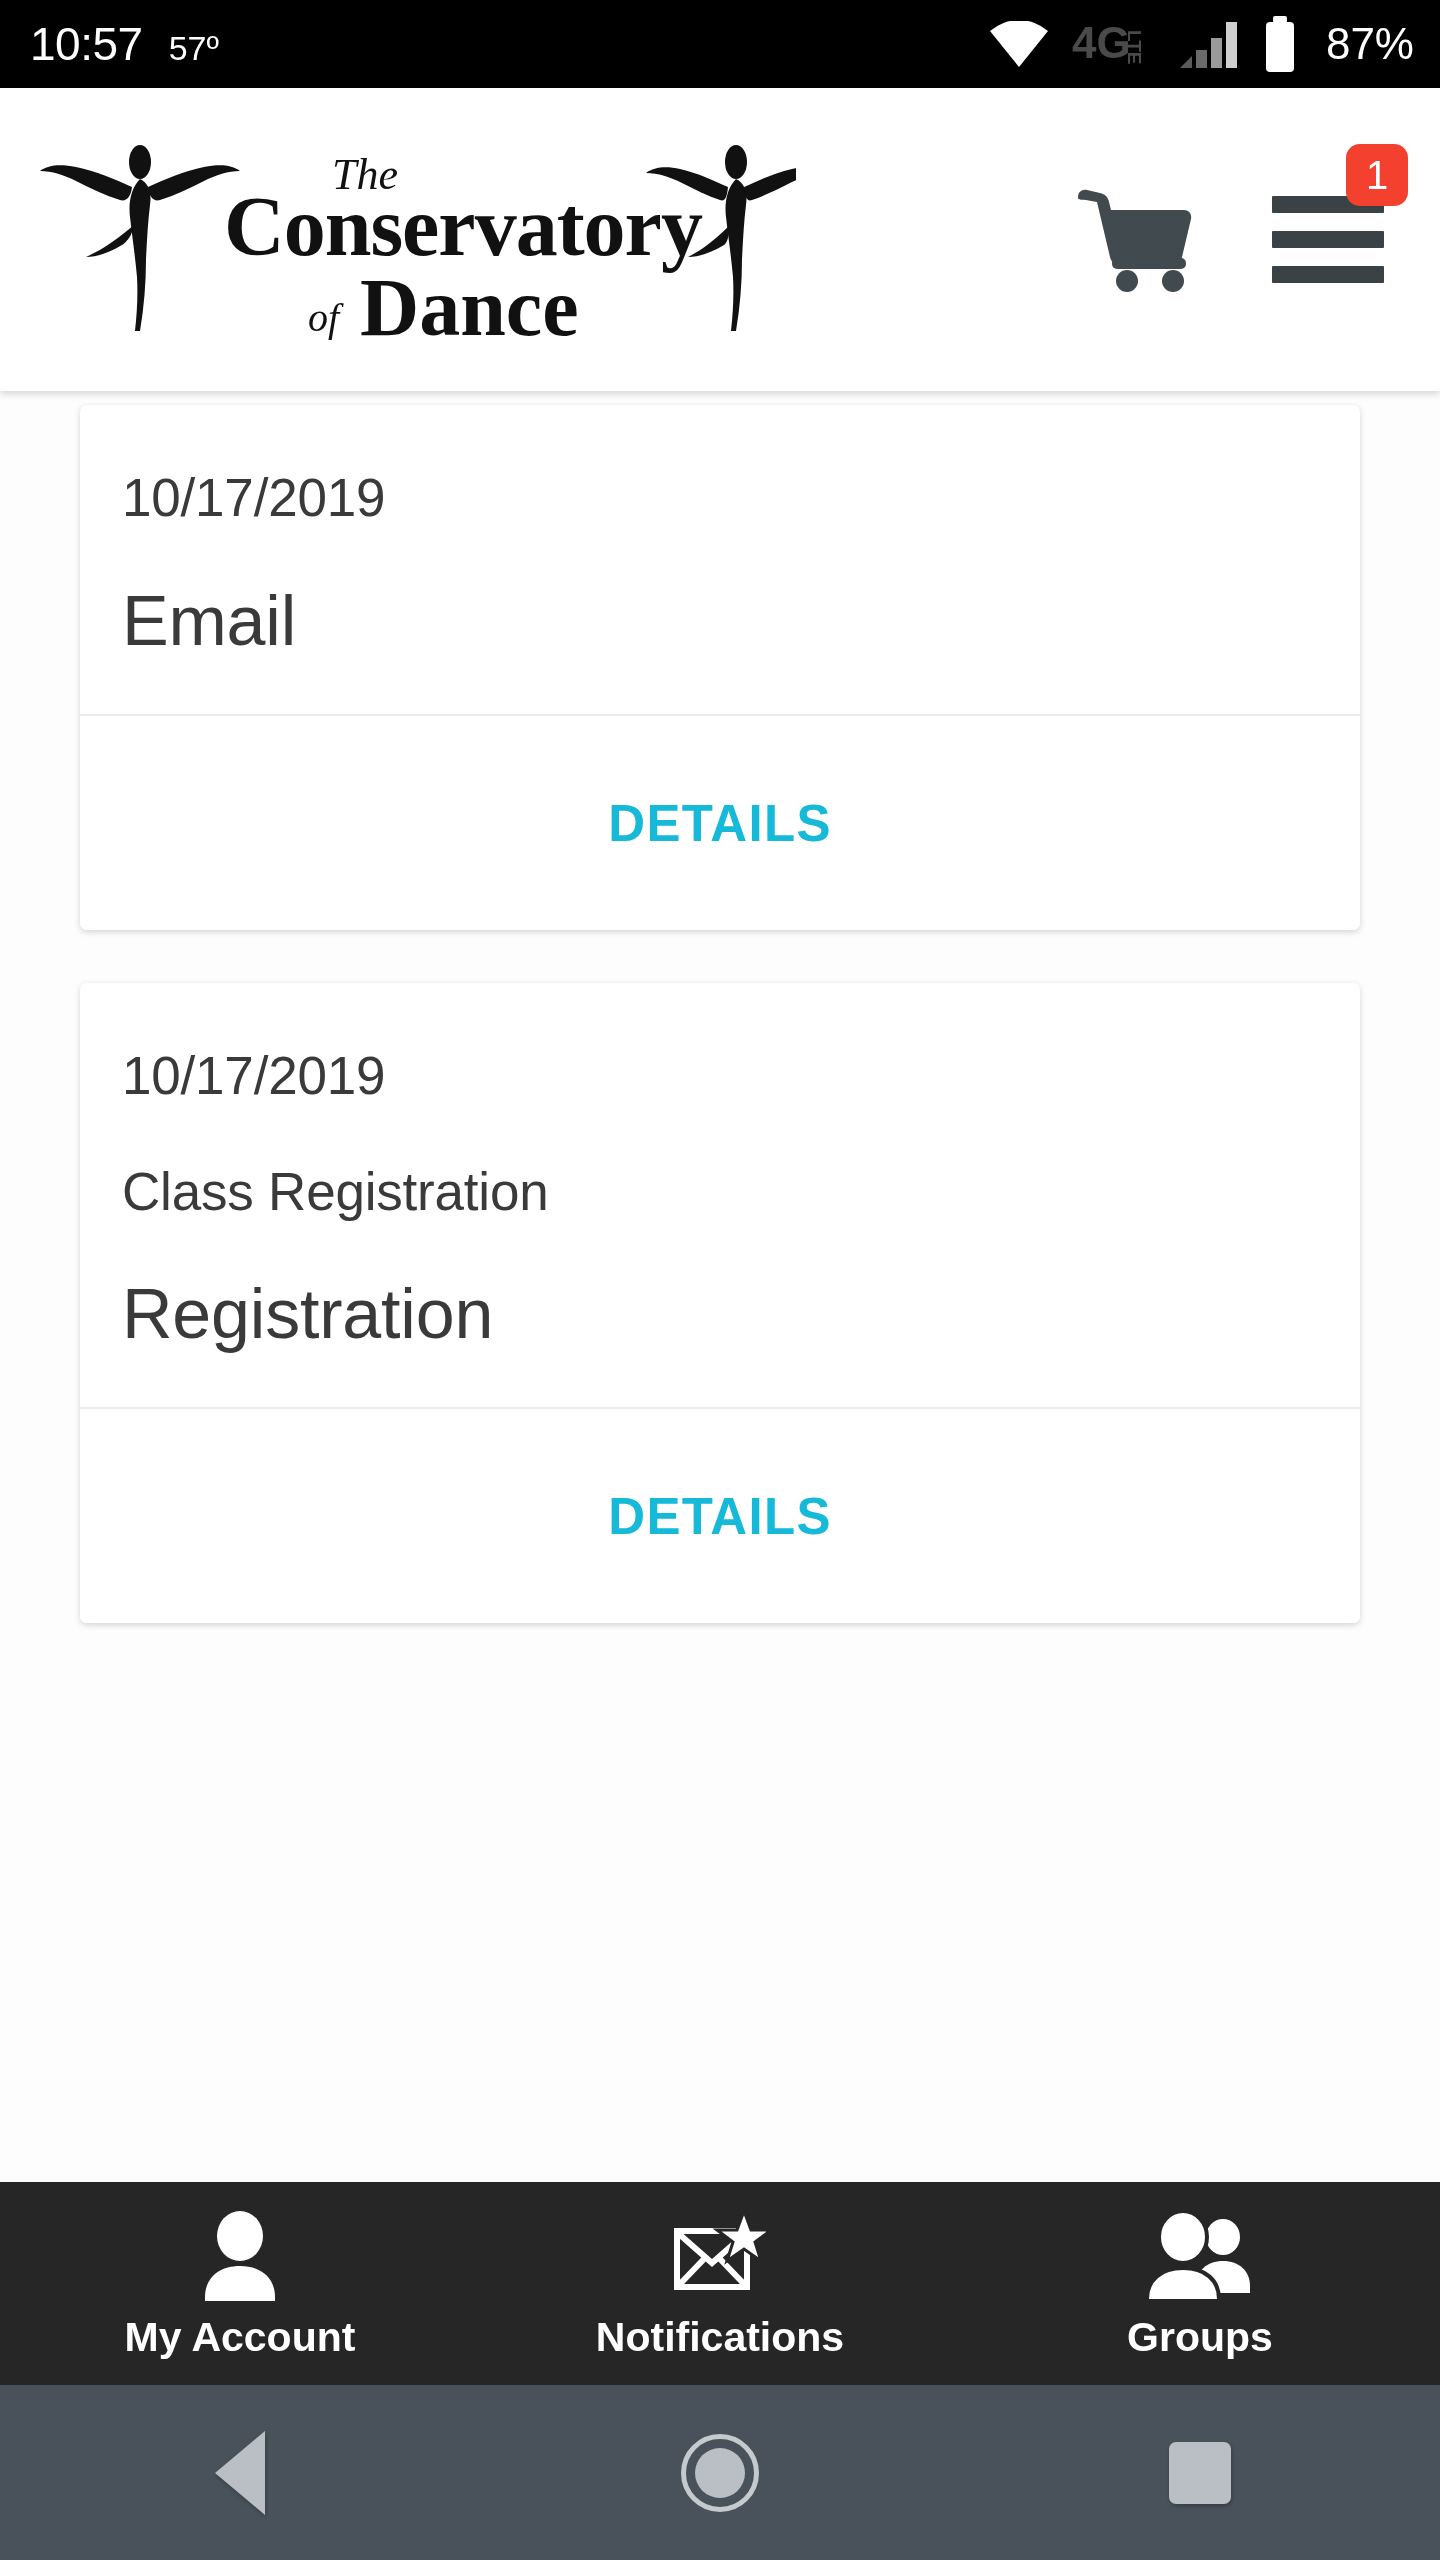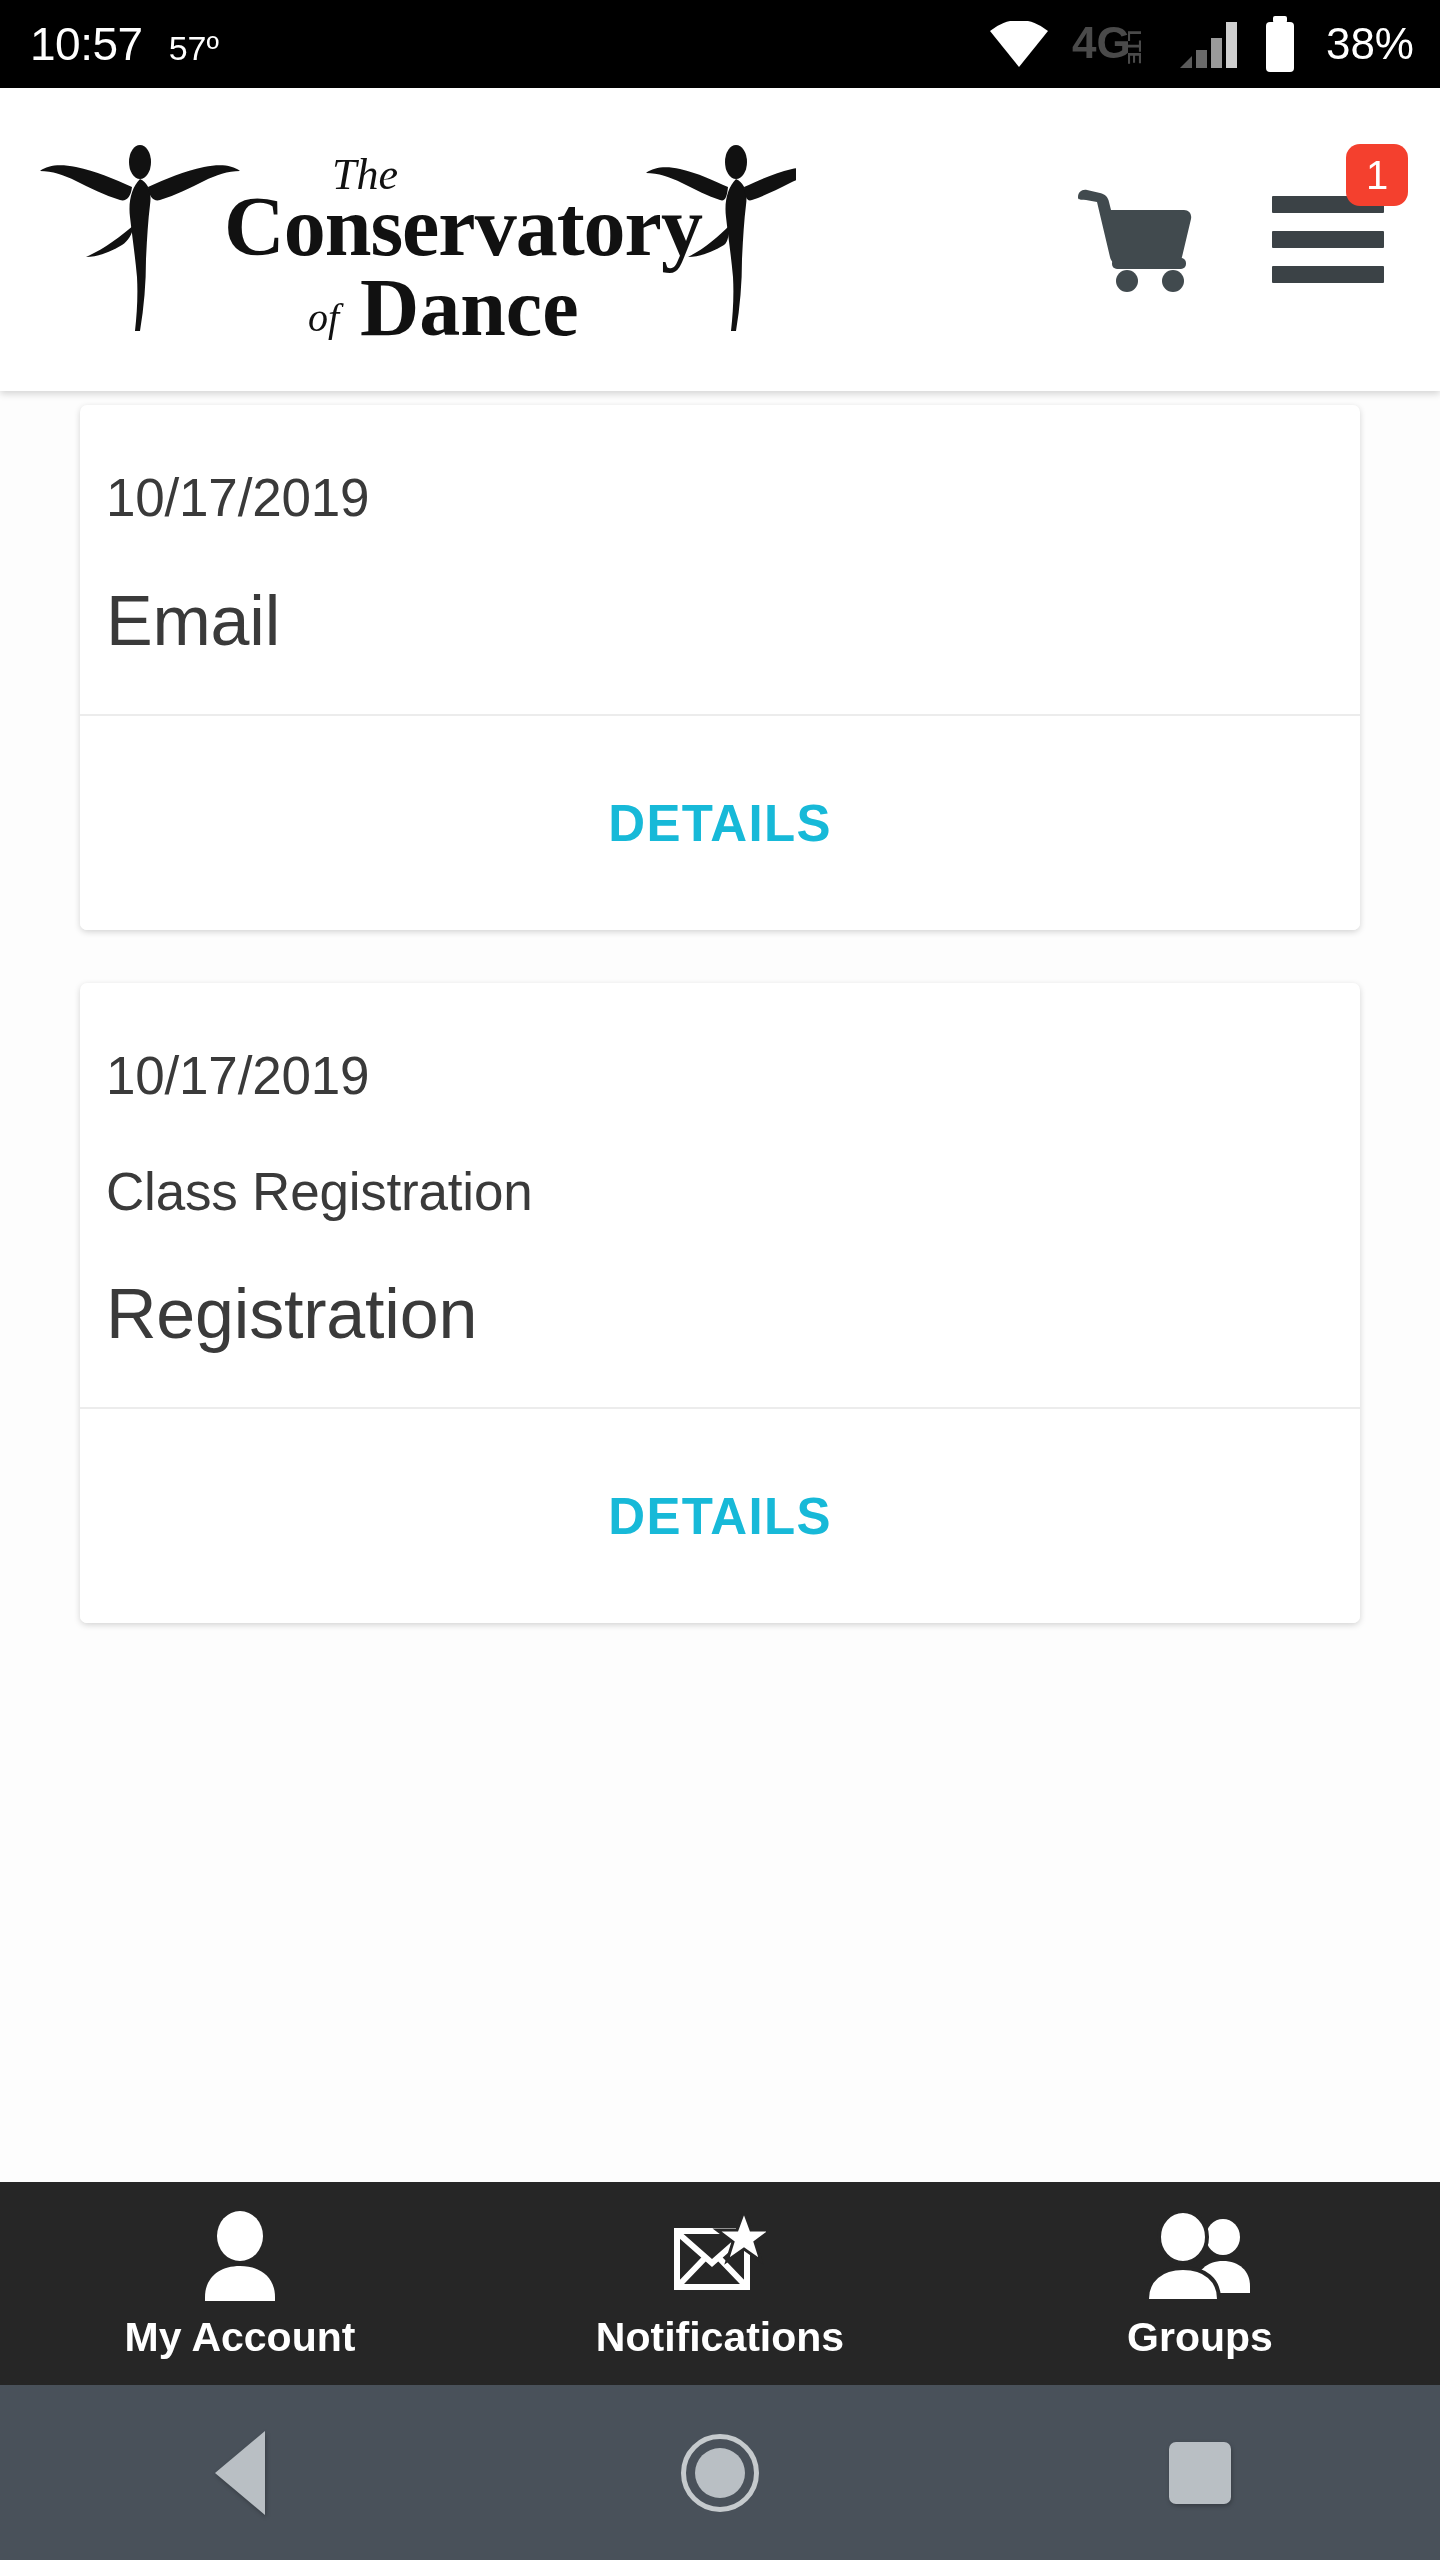--- a/index.html
+++ b/index.html
@@ -65,21 +65,21 @@
     padding:14px 80px 0 80px;
     overflow:hidden;
   }
   .card {
     background:#ffffff;
     border-radius:7px;
     box-shadow:0 2px 6px rgba(0,0,0,0.17);
     margin-bottom:53px;
     overflow:hidden;
   }
-  .card-body { padding:62px 42px 52px 26px; }
+  .card-body { padding:62px 42px 52px 42px; }
   .card-line { color:#3a3a3a; font-weight:300; letter-spacing:-0.2px; }
   .card-date { font-size:53px; line-height:1.18; margin-bottom:50px; }
   .card-title { font-size:53px; line-height:1.30; margin-bottom:46px; }
   .card-type { font-size:70px; line-height:1.18; }
   .card-divider { height:2px; background:#ececec; width:100%; }
   .card-action {
     height:214px;
     display:flex; align-items:center; justify-content:center;
     cursor:pointer; background:#ffffff;
   }
@@ -158,21 +158,21 @@
           <rect x="33" y="20" width="11" height="30" fill="#9a9a9a"></rect>
           <rect x="48" y="4" width="11" height="46" fill="#cfcfcf"></rect>
         </svg>
       </span>
       <span class="sb-icon">
         <svg width="36" height="56" viewBox="0 0 36 56">
           <rect x="11" y="0" width="14" height="7" rx="2" fill="#ffffff"></rect>
           <rect x="4" y="6" width="28" height="50" rx="4" fill="#ffffff"></rect>
         </svg>
       </span>
-      <span class="battery-pct">38%</span>
+      <span class="battery-pct">87%</span>
     </div>
   </div>
 
   <div class="app-header">
     <div class="logo-wrap">
       <svg viewBox="0 0 760 210" xmlns="http://www.w3.org/2000/svg" aria-hidden="true">
 
         <g fill="#111111">
           <ellipse cx="104" cy="27" rx="11" ry="17"></ellipse>
           <path d="M104 44 C96 52 92 66 94 82 C96 100 99 120 101 142 C102 160 101 178 99 196 L104 196 C108 172 110 148 110 124 C111 104 112 86 114 70 C116 56 112 48 104 44 Z"></path>

